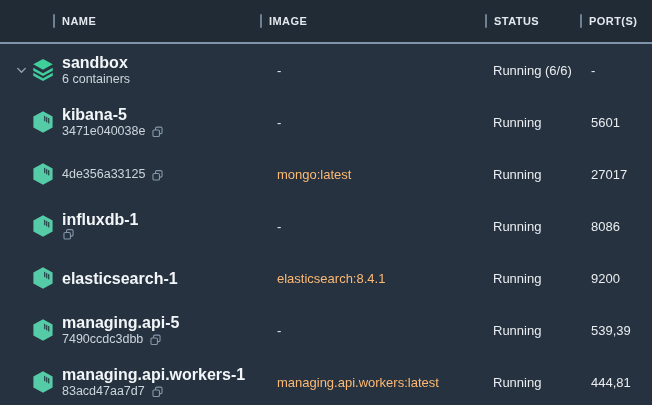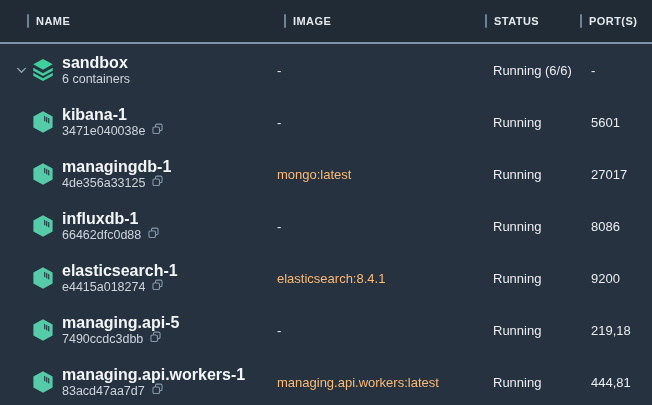--- a/index.html
+++ b/index.html
@@ -9,29 +9,29 @@
     -webkit-font-smoothing:antialiased;
   }
   
   .thead{
     position:relative;height:42px;background:#212b35;
     border-bottom:2px solid #7e93a9;
   }
   .hcell{position:absolute;top:0;height:42px;display:flex;align-items:center;gap:7px}
   .hcell .hbar{width:2px;height:14px;background:#6d8196;border-radius:1px}
   .hcell .hlabel{font-size:11px;font-weight:bold;letter-spacing:.45px;color:#e3e9ee}
-  .hcell.c1{left:27px}.hcell.c2{left:284px}.hcell.c3{left:485px}.hcell.c4{left:580px}
+  .hcell.c1{left:53px}.hcell.c2{left:260px}.hcell.c3{left:485px}.hcell.c4{left:580px}
   
   .rows{position:relative}
   .row{position:relative;height:52px}
   .chev{position:absolute;left:15px;top:50%;transform:translateY(-50%);display:flex;cursor:pointer}
   .ricon{position:absolute;left:30px;top:50%;transform:translateY(-50%);width:26px;height:26px;display:flex;align-items:center;justify-content:center}
   .namecol{position:absolute;left:62px;top:50%;transform:translateY(-50%)}
   .nm{font-weight:bold;font-size:16px;color:#f2f6f8;line-height:17px;white-space:nowrap}
-  .sb{font-size:12.5px;color:#ccd5dd;line-height:16px;display:flex;align-items:flex-start;gap:6px;white-space:nowrap}
+  .sb{font-size:12.5px;color:#ccd5dd;line-height:16px;display:flex;align-items:flex-end;gap:6px;white-space:nowrap}
   .copybtn{display:flex;cursor:pointer}
   .cell{position:absolute;top:50%;transform:translateY(-50%);font-size:13px;color:#e9edf0;white-space:nowrap}
   .cell.image{left:277px}
   .cell.image.link{color:#fdba74;cursor:pointer}
   .cell.status{left:493px}
   .cell.ports{left:591px}
 </style>
 </head>
 <body>
 
@@ -83,21 +83,21 @@
           <svg viewBox="0 0 24 24" width="24" height="24">
             <path fill="#55cba7" d="M12 1.2 L21.6 6.6 V17.4 L12 22.8 L2.4 17.4 V6.6 Z"></path>
             <g transform="translate(13.2,5.6) skewY(28)" fill="#20303e">
               <rect x="0" y="0" width="1.1" height="5.4" rx="0.5"></rect>
               <rect x="2" y="0" width="1.1" height="5.4" rx="0.5"></rect>
               <rect x="4" y="0" width="1.1" height="5.4" rx="0.5"></rect>
             </g>
           </svg>
         </span>
         <div class="namecol">
-          <div class="nm">kibana-1</div>
+          <div class="nm">kibana-5</div>
           <div class="sb">
             <span>3471e040038e</span>
             <span class="copybtn">
               <svg viewBox="0 0 20 20" width="13" height="13">
                 <rect x="7" y="2.5" width="10" height="10" rx="2" fill="none" stroke="#8397a9" stroke-width="1.7"></rect>
                 <rect x="3" y="7" width="10" height="10" rx="2" fill="#26323f" stroke="#8397a9" stroke-width="1.7"></rect>
               </svg>
             </span>
           </div>
         </div>
@@ -110,21 +110,20 @@
           <svg viewBox="0 0 24 24" width="24" height="24">
             <path fill="#55cba7" d="M12 1.2 L21.6 6.6 V17.4 L12 22.8 L2.4 17.4 V6.6 Z"></path>
             <g transform="translate(13.2,5.6) skewY(28)" fill="#20303e">
               <rect x="0" y="0" width="1.1" height="5.4" rx="0.5"></rect>
               <rect x="2" y="0" width="1.1" height="5.4" rx="0.5"></rect>
               <rect x="4" y="0" width="1.1" height="5.4" rx="0.5"></rect>
             </g>
           </svg>
         </span>
         <div class="namecol">
-          <div class="nm">managingdb-1</div>
           <div class="sb">
             <span>4de356a33125</span>
             <span class="copybtn">
               <svg viewBox="0 0 20 20" width="13" height="13">
                 <rect x="7" y="2.5" width="10" height="10" rx="2" fill="none" stroke="#8397a9" stroke-width="1.7"></rect>
                 <rect x="3" y="7" width="10" height="10" rx="2" fill="#26323f" stroke="#8397a9" stroke-width="1.7"></rect>
               </svg>
             </span>
           </div>
         </div>
@@ -139,21 +138,20 @@
             <g transform="translate(13.2,5.6) skewY(28)" fill="#20303e">
               <rect x="0" y="0" width="1.1" height="5.4" rx="0.5"></rect>
               <rect x="2" y="0" width="1.1" height="5.4" rx="0.5"></rect>
               <rect x="4" y="0" width="1.1" height="5.4" rx="0.5"></rect>
             </g>
           </svg>
         </span>
         <div class="namecol">
           <div class="nm">influxdb-1</div>
           <div class="sb">
-            <span>66462dfc0d88</span>
             <span class="copybtn">
               <svg viewBox="0 0 20 20" width="13" height="13">
                 <rect x="7" y="2.5" width="10" height="10" rx="2" fill="none" stroke="#8397a9" stroke-width="1.7"></rect>
                 <rect x="3" y="7" width="10" height="10" rx="2" fill="#26323f" stroke="#8397a9" stroke-width="1.7"></rect>
               </svg>
             </span>
           </div>
         </div>
         <div class="cell image">-</div>
         <div class="cell status">Running</div>
@@ -165,29 +163,20 @@
             <path fill="#55cba7" d="M12 1.2 L21.6 6.6 V17.4 L12 22.8 L2.4 17.4 V6.6 Z"></path>
             <g transform="translate(13.2,5.6) skewY(28)" fill="#20303e">
               <rect x="0" y="0" width="1.1" height="5.4" rx="0.5"></rect>
               <rect x="2" y="0" width="1.1" height="5.4" rx="0.5"></rect>
               <rect x="4" y="0" width="1.1" height="5.4" rx="0.5"></rect>
             </g>
           </svg>
         </span>
         <div class="namecol">
           <div class="nm">elasticsearch-1</div>
-          <div class="sb">
-            <span>e4415a018274</span>
-            <span class="copybtn">
-              <svg viewBox="0 0 20 20" width="13" height="13">
-                <rect x="7" y="2.5" width="10" height="10" rx="2" fill="none" stroke="#8397a9" stroke-width="1.7"></rect>
-                <rect x="3" y="7" width="10" height="10" rx="2" fill="#26323f" stroke="#8397a9" stroke-width="1.7"></rect>
-              </svg>
-            </span>
-          </div>
         </div>
         <div class="cell image link">elasticsearch:8.4.1</div>
         <div class="cell status">Running</div>
         <div class="cell ports">9200</div>
       </div>
       <div class="row">
         <span class="ricon">
           <svg viewBox="0 0 24 24" width="24" height="24">
             <path fill="#55cba7" d="M12 1.2 L21.6 6.6 V17.4 L12 22.8 L2.4 17.4 V6.6 Z"></path>
             <g transform="translate(13.2,5.6) skewY(28)" fill="#20303e">
@@ -204,21 +193,21 @@
             <span class="copybtn">
               <svg viewBox="0 0 20 20" width="13" height="13">
                 <rect x="7" y="2.5" width="10" height="10" rx="2" fill="none" stroke="#8397a9" stroke-width="1.7"></rect>
                 <rect x="3" y="7" width="10" height="10" rx="2" fill="#26323f" stroke="#8397a9" stroke-width="1.7"></rect>
               </svg>
             </span>
           </div>
         </div>
         <div class="cell image">-</div>
         <div class="cell status">Running</div>
-        <div class="cell ports">219,18</div>
+        <div class="cell ports">539,39</div>
       </div>
       <div class="row">
         <span class="ricon">
           <svg viewBox="0 0 24 24" width="24" height="24">
             <path fill="#55cba7" d="M12 1.2 L21.6 6.6 V17.4 L12 22.8 L2.4 17.4 V6.6 Z"></path>
             <g transform="translate(13.2,5.6) skewY(28)" fill="#20303e">
               <rect x="0" y="0" width="1.1" height="5.4" rx="0.5"></rect>
               <rect x="2" y="0" width="1.1" height="5.4" rx="0.5"></rect>
               <rect x="4" y="0" width="1.1" height="5.4" rx="0.5"></rect>
             </g>

